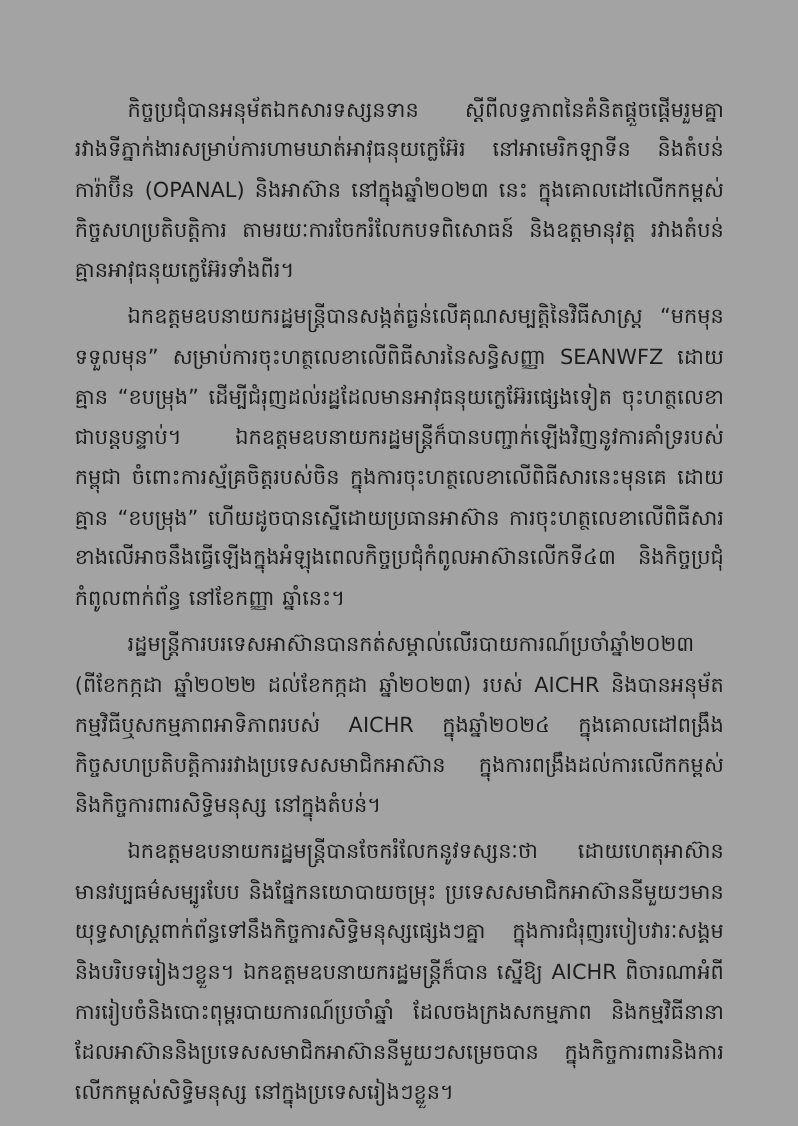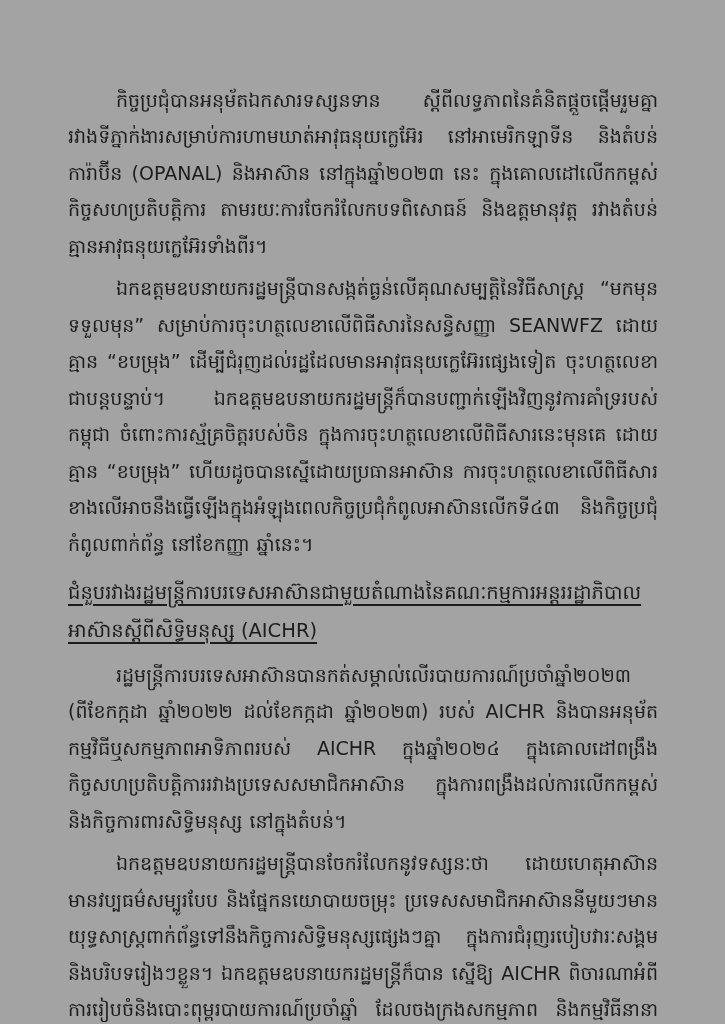--- a/index.html
+++ b/index.html
@@ -45,19 +45,18 @@
   }
 </style>
 </head>
 <body>
 
 <div class="page">
   <p class="para"><span class="run">កិច្ចប្រជុំបានអនុម័តឯកសារទស្សនទាន ស្តីពីលទ្ធភាពនៃគំនិតផ្តួចផ្តើមរួមគ្នារវាងទីភ្នាក់ងារសម្រាប់ការហាមឃាត់អាវុធនុយក្លេអ៊ែរ នៅអាមេរិកឡាទីន និងតំបន់ការ៉ាប៊ីន (OPANAL) និងអាស៊ាន នៅក្នុងឆ្នាំ២០២៣ នេះ ក្នុងគោលដៅលើកកម្ពស់កិច្ចសហប្រតិបត្តិការ តាមរយៈការចែករំលែកបទពិសោធន៍ និងឧត្តមានុវត្ត រវាងតំបន់គ្មានអាវុធនុយក្លេអ៊ែរទាំងពីរ។</span></p>
 
   <p class="para"><span class="run bold">ឯកឧត្តមឧបនាយករដ្ឋមន្ត្រី</span><span class="run">បានសង្កត់ធ្ងន់លើគុណសម្បត្តិនៃវិធីសាស្ត្រ “មកមុនទទួលមុន” សម្រាប់ការចុះហត្ថលេខាលើពិធីសារនៃសន្ធិសញ្ញា SEANWFZ ដោយគ្មាន “ខបម្រុង” ដើម្បីជំរុញដល់រដ្ឋដែលមានអាវុធនុយក្លេអ៊ែរផ្សេងទៀត ចុះហត្ថលេខាជាបន្តបន្ទាប់។ </span><span class="run bold">ឯកឧត្តមឧបនាយករដ្ឋមន្ត្រីក៏</span><span class="run">បានបញ្ជាក់ឡើងវិញនូវការគាំទ្ររបស់កម្ពុជា ចំពោះការស្ម័គ្រចិត្តរបស់ចិន ក្នុងការចុះហត្ថលេខាលើពិធីសារនេះមុនគេ ដោយគ្មាន “ខបម្រុង” ហើយដូចបានស្នើដោយប្រធានអាស៊ាន ការចុះហត្ថលេខាលើពិធីសារខាងលើអាចនឹងធ្វើឡើងក្នុងអំឡុងពេលកិច្ចប្រជុំកំពូលអាស៊ានលើកទី៤៣ និងកិច្ចប្រជុំកំពូលពាក់ព័ន្ធ នៅខែកញ្ញា ឆ្នាំនេះ។</span></p>
 
-  <h2 class="heading"><span class="run bold">ជំនួបរវាងរដ្ឋមន្ត្រីការបរទេសអាស៊ានជាមួយតំណាងនៃគណៈកម្មការអន្តររដ្ឋាភិបាលអាស៊ានស្តីពីសិទ្ធិមនុស្ស (AICHR)</span></h2>
 
   <p class="para"><span class="run">រដ្ឋមន្ត្រីការបរទេសអាស៊ានបានកត់សម្គាល់លើរបាយការណ៍ប្រចាំឆ្នាំ២០២៣ (ពីខែកក្កដា ឆ្នាំ២០២២ ដល់ខែកក្កដា ឆ្នាំ២០២៣) របស់ AICHR និងបានអនុម័តកម្មវិធីឬសកម្មភាពអាទិភាពរបស់ AICHR ក្នុងឆ្នាំ២០២៤ ក្នុងគោលដៅពង្រឹងកិច្ចសហប្រតិបត្តិការរវាងប្រទេសសមាជិកអាស៊ាន ក្នុងការពង្រឹងដល់ការលើកកម្ពស់ និងកិច្ចការពារសិទ្ធិមនុស្ស នៅក្នុងតំបន់។</span></p>
 
   <p class="para"><span class="run bold">ឯកឧត្តមឧបនាយករដ្ឋមន្ត្រី</span><span class="run">បានចែករំលែកនូវទស្សនៈថា ដោយហេតុអាស៊ានមានវប្បធម៌សម្បូរបែប និងផ្នែកនយោបាយចម្រុះ ប្រទេសសមាជិកអាស៊ាននីមួយៗមានយុទ្ធសាស្ត្រពាក់ព័ន្ធទៅនឹងកិច្ចការសិទ្ធិមនុស្សផ្សេងៗគ្នា ក្នុងការជំរុញរបៀបវារៈសង្គម និងបរិបទរៀងៗខ្លួន។ </span><span class="run bold">ឯកឧត្តមឧបនាយករដ្ឋមន្ត្រីក៏បាន</span><span class="run"> ស្នើឱ្យ AICHR ពិចារណាអំពីការរៀបចំនិងបោះពុម្ពរបាយការណ៍ប្រចាំឆ្នាំ ដែលចងក្រងសកម្មភាព និងកម្មវិធីនានាដែលអាស៊ាននិងប្រទេសសមាជិកអាស៊ាននីមួយៗសម្រេចបាន ក្នុងកិច្ចការពារនិងការលើកកម្ពស់សិទ្ធិមនុស្ស នៅក្នុងប្រទេសរៀងៗខ្លួន។</span></p>
 
 </div>
 
 </body></html>

